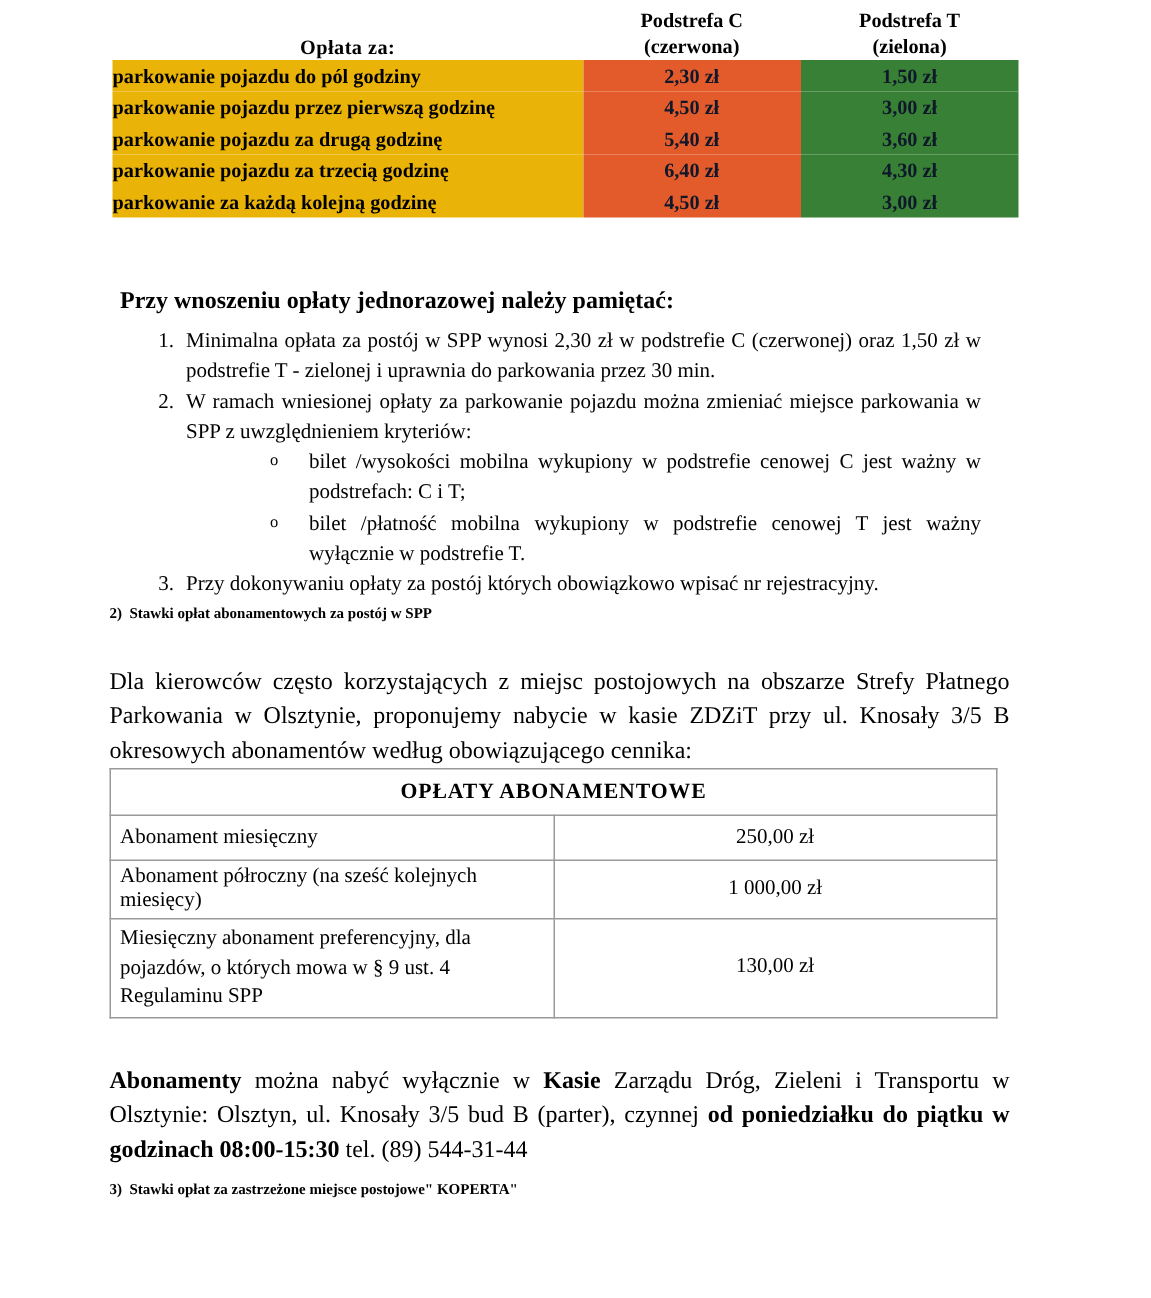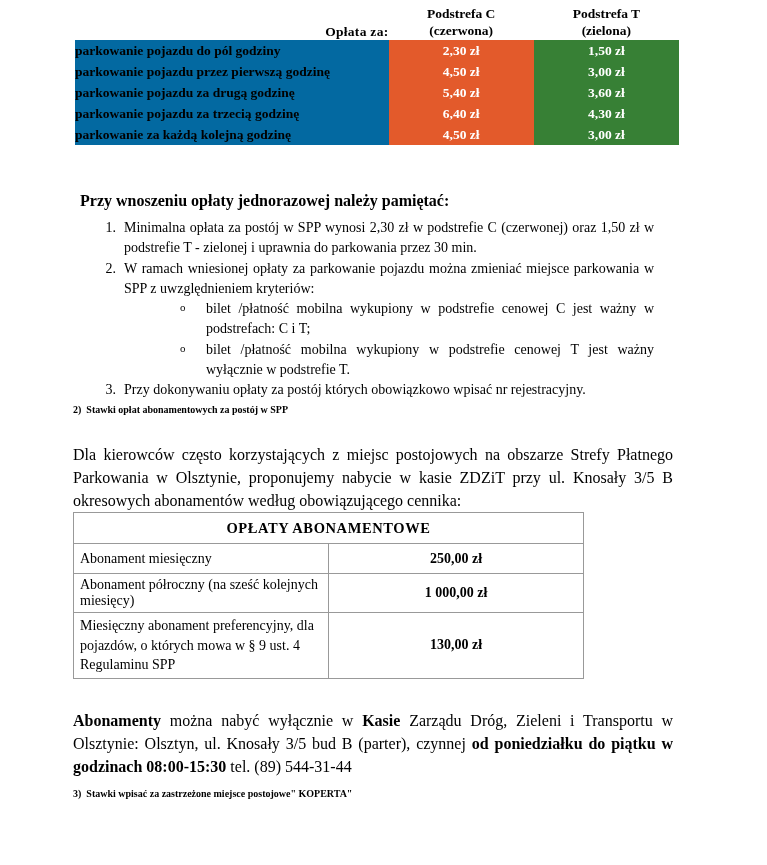--- a/index.html
+++ b/index.html
@@ -36,49 +36,49 @@
     padding: 0;
     margin: 0;
     border: 0;
   }
   .fee-head-label {
     width: 313px;
     vertical-align: bottom;
     font-weight: bold;
     font-size: 13.5px;
     padding-bottom: 4px;
-    text-align: right;
+    text-align: center;
     letter-spacing: 0.3px;
   }
   .fee-head-zone {
     width: 145px;
     text-align: center;
     vertical-align: bottom;
     font-weight: bold;
     font-size: 13.5px;
     line-height: 1.25;
     padding-bottom: 4px;
   }
 
   .fee-row-label {
-    background: #0369a1;
+    background: #eab308;
     font-weight: bold;
     font-size: 13.5px;
     height: 21px;
     line-height: 21px;
     padding-left: 4px;
     white-space: nowrap;
     border-bottom: 2px solid #ffffff;
     box-sizing: border-box;
   }
   .fee-cell {
     height: 21px;
     line-height: 21px;
     text-align: center;
-    color: #ffffff;
+    color: #0f172a;
     font-weight: bold;
     font-size: 13.5px;
     border-bottom: 2px solid #ffffff;
     border-left: 2px solid #ffffff;
     box-sizing: border-box;
   }
   .fee-cell.c-zone { background: #e35a2b; }
   .fee-cell.t-zone { background: #378035; }
   .fee-table tr:last-child .fee-row-label,
   .fee-table tr:last-child .fee-cell { border-bottom: 0; }
@@ -133,42 +133,42 @@
     left: 0;
     top: 1px;
     font-size: 11px;
   }
 
   
   .abo-table {
     position: absolute;
     left: 73px;
     top: 512px;
-    width: 511px;
+    width: 592px;
     border-collapse: collapse;
     table-layout: fixed;
     font-size: 14px;
   }
   .abo-table td {
     border: 1px solid #999999;
     padding: 3px 6px;
     vertical-align: middle;
   }
   .abo-title {
     text-align: center;
     font-weight: bold;
     font-size: 14.5px;
     letter-spacing: 0.6px;
     height: 24px;
   }
   .abo-desc { text-align: left; height: 23px; }
   .abo-price {
     width: 104px;
     text-align: center;
-    font-weight: bold;
+    font-weight: normal;
     white-space: nowrap;
   }
   .abo-desc.tall { line-height: 1.4; }
 
   
   #p-remember   { left: 80px;  top: 189px; width: 560px; }
   #p-sec2       { left: 73px;  top: 403px; width: 600px; }
   #p-drivers    { left: 73px;  top: 443px; width: 600px; }
   #p-residents  { left: 73px;  top: 653px; width: 600px; }
   #p-subscript  { left: 73px;  top: 709px; width: 600px; }
@@ -235,21 +235,21 @@
     <li>
       <span class="num-marker">1.</span>
       <span>Minimalna opłata za postój w SPP wynosi 2,30 zł w podstrefie C (czerwonej) oraz 1,50 zł w podstrefie T - zielonej i uprawnia do parkowania  przez  30 min.</span>
     </li>
     <li>
       <span class="num-marker">2.</span>
       <span>W ramach wniesionej opłaty za parkowanie pojazdu można zmieniać miejsce parkowania w SPP z uwzględnieniem kryteriów:</span>
       <ul class="sub-list">
         <li>
           <span class="sub-marker">o</span>
-          <span>bilet /płatność mobilna wykupiony w podstrefie cenowej C jest ważny w podstrefach: C i T;</span>
+          <span>bilet /wysokości mobilna wykupiony w podstrefie cenowej C jest ważny w podstrefach: C i T;</span>
         </li>
         <li>
           <span class="sub-marker">o</span>
           <span>bilet /płatność  mobilna wykupiony  w  podstrefie  cenowej  T  jest  ważny wyłącznie w podstrefie T.</span>
         </li>
       </ul>
     </li>
     <li>
       <span class="num-marker">3.</span>
       <span>Przy dokonywaniu opłaty za postój których obowiązkowo wpisać nr rejestracyjny.</span>
@@ -283,17 +283,17 @@
     </tbody>
   </table>
 
 
   <div class="para" id="p-subscript">
     <b>Abonamenty</b><span> można nabyć wyłącznie w </span><b>Kasie</b><span> Zarządu Dróg, Zieleni i Transportu w Olsztynie: Olsztyn, ul. Knosały 3/5 bud B (parter), czynnej </span><b>od  poniedziałku do piątku w godzinach  08:00-15:30</b><span>   tel. (89) 544-31-44</span>
   </div>
 
   <div class="para sec-head" id="p-sec3">
     <span class="sec-num">3)</span>&nbsp;
-    <span>Stawki wpisać za zastrzeżone miejsce postojowe" KOPERTA"</span>
+    <span>Stawki opłat za zastrzeżone miejsce postojowe" KOPERTA"</span>
   </div>
 
 
 </div>
 
 </body></html>

